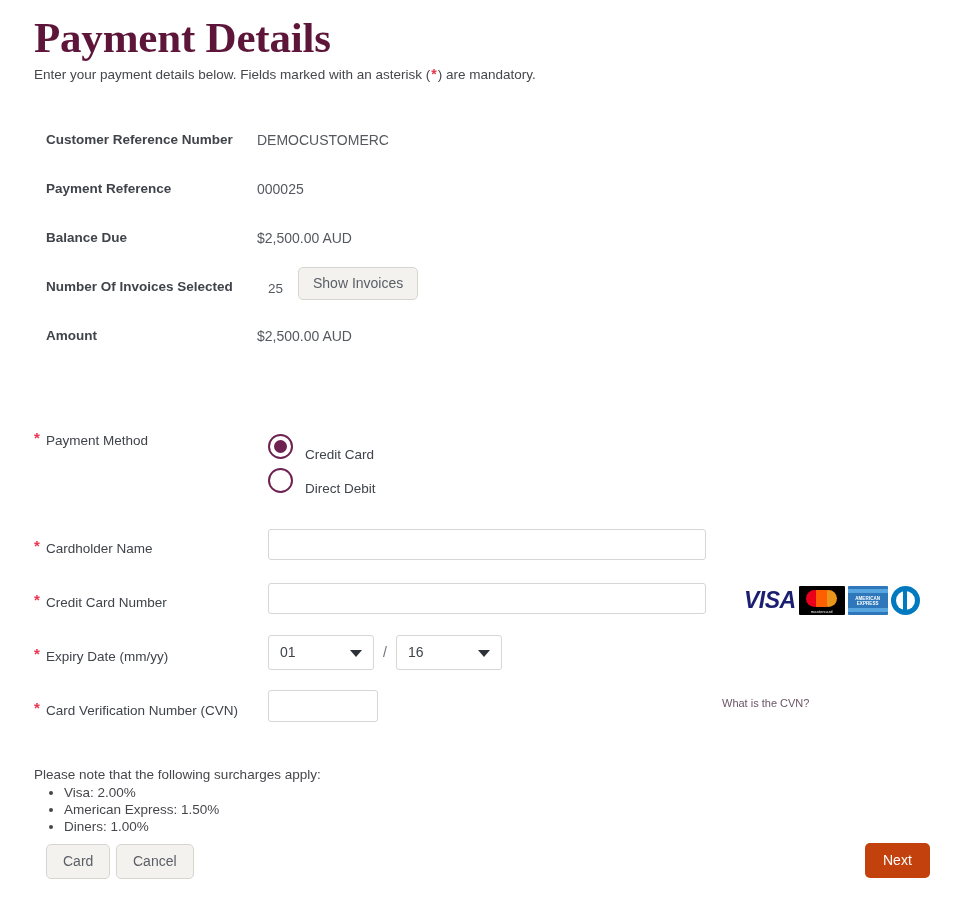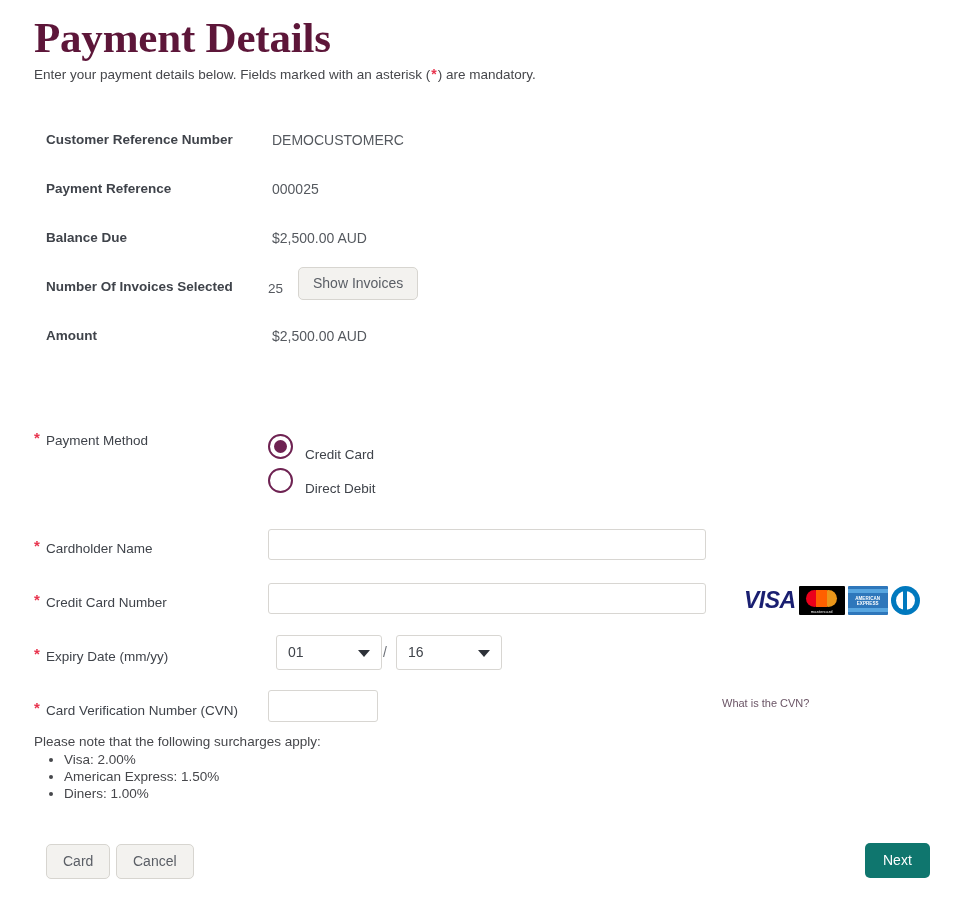--- a/index.html
+++ b/index.html
@@ -66,21 +66,21 @@
     position: absolute;
     left: 46px;
     top: 4px;
     font-size: 13.5px;
     font-weight: bold;
     color: #3f434a;
     white-space: nowrap;
   }
   .sum-value {
     position: absolute;
-    left: 272px;
+    left: 257px;
     top: 4px;
     font-size: 14px;
     color: #55595f;
     white-space: nowrap;
   }
   .sum-count {
     position: absolute;
     left: 268px;
     top: 6px;
     font-size: 13.5px;
@@ -308,21 +308,21 @@
     position: absolute;
     left: 12.5px; top: 3px;
     width: 4px; height: 23px;
     background: #0079be;
   }
 
   
   .surcharge {
     position: absolute;
     left: 34px;
-    top: 734px;
+    top: 767px;
     font-size: 13.5px;
     color: #46474b;
   }
   .surcharge ul {
     margin: 2px 0 0 0;
     padding-left: 30px;
   }
   .surcharge li {
     line-height: 17px;
     font-size: 13.5px;
@@ -343,21 +343,21 @@
     cursor: pointer;
     line-height: 1.15;
   }
   .btn-primary {
     position: absolute;
     box-sizing: border-box;
     padding: 9px 18px 10px 18px;
     font-family: "Liberation Sans", sans-serif;
     font-size: 14px;
     color: #ffffff;
-    background: #0f766e;
+    background: #c2410c;
     border: none;
     border-radius: 5px;
     cursor: pointer;
     line-height: 1.15;
   }
 </style>
 </head>
 <body>
 
 <div class="page">
@@ -448,21 +448,21 @@
     <span class="logo-diners">
       <span class="inner"></span>
       <span class="bar2"></span>
     </span>
   </div>
 
   <div class="form-row" style="top:641px;">
     <div class="f-label" style="top:8px;">
       <span class="req">*</span><span>Expiry Date (mm/yy)</span>
     </div>
-    <div class="sel-wrap" style="left:276px; top:-6px;">
+    <div class="sel-wrap" style="left:268px; top:-6px;">
       <span class="sel-val">01</span>
       <span class="sel-arrow"></span>
     </div>
     <span class="slash" style="left:383px; top:3px;">/</span>
     <div class="sel-wrap" style="left:396px; top:-6px;">
       <span class="sel-val">16</span>
       <span class="sel-arrow"></span>
     </div>
   </div>
 

